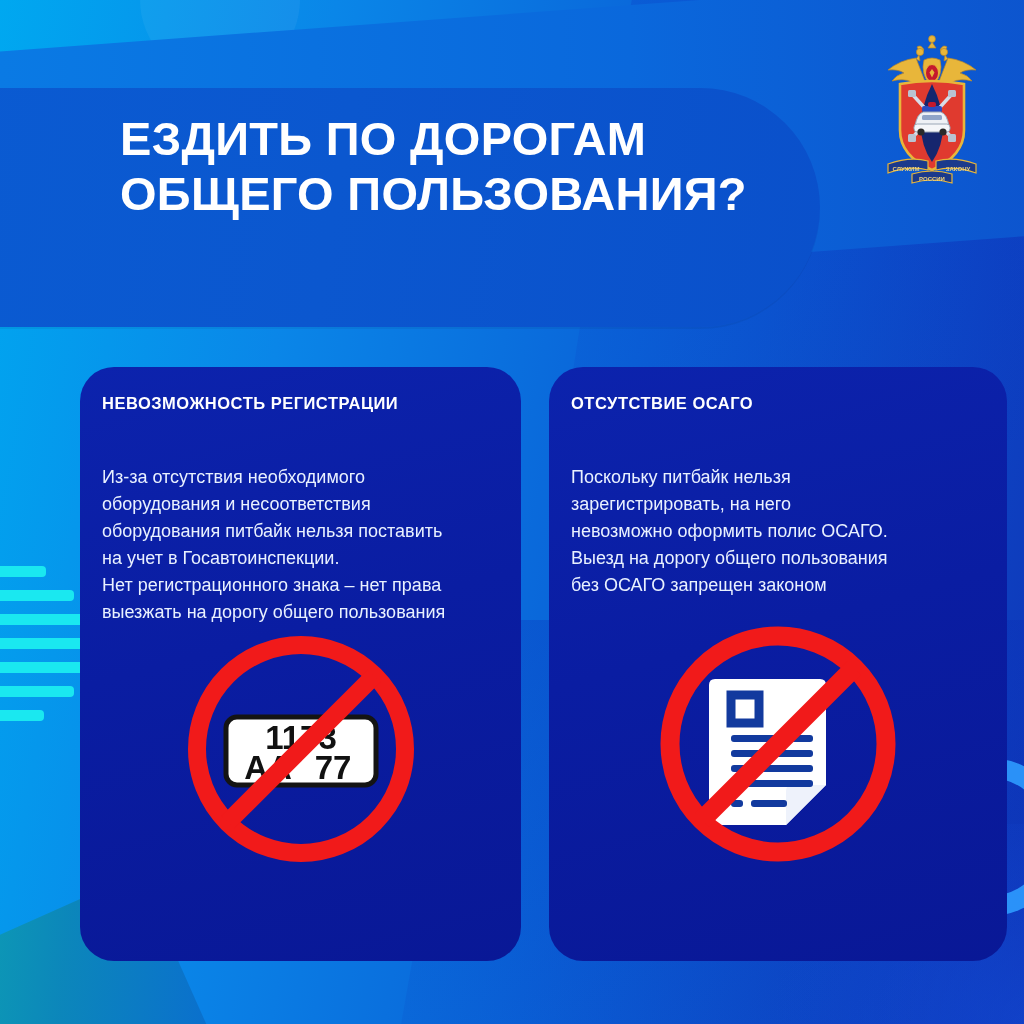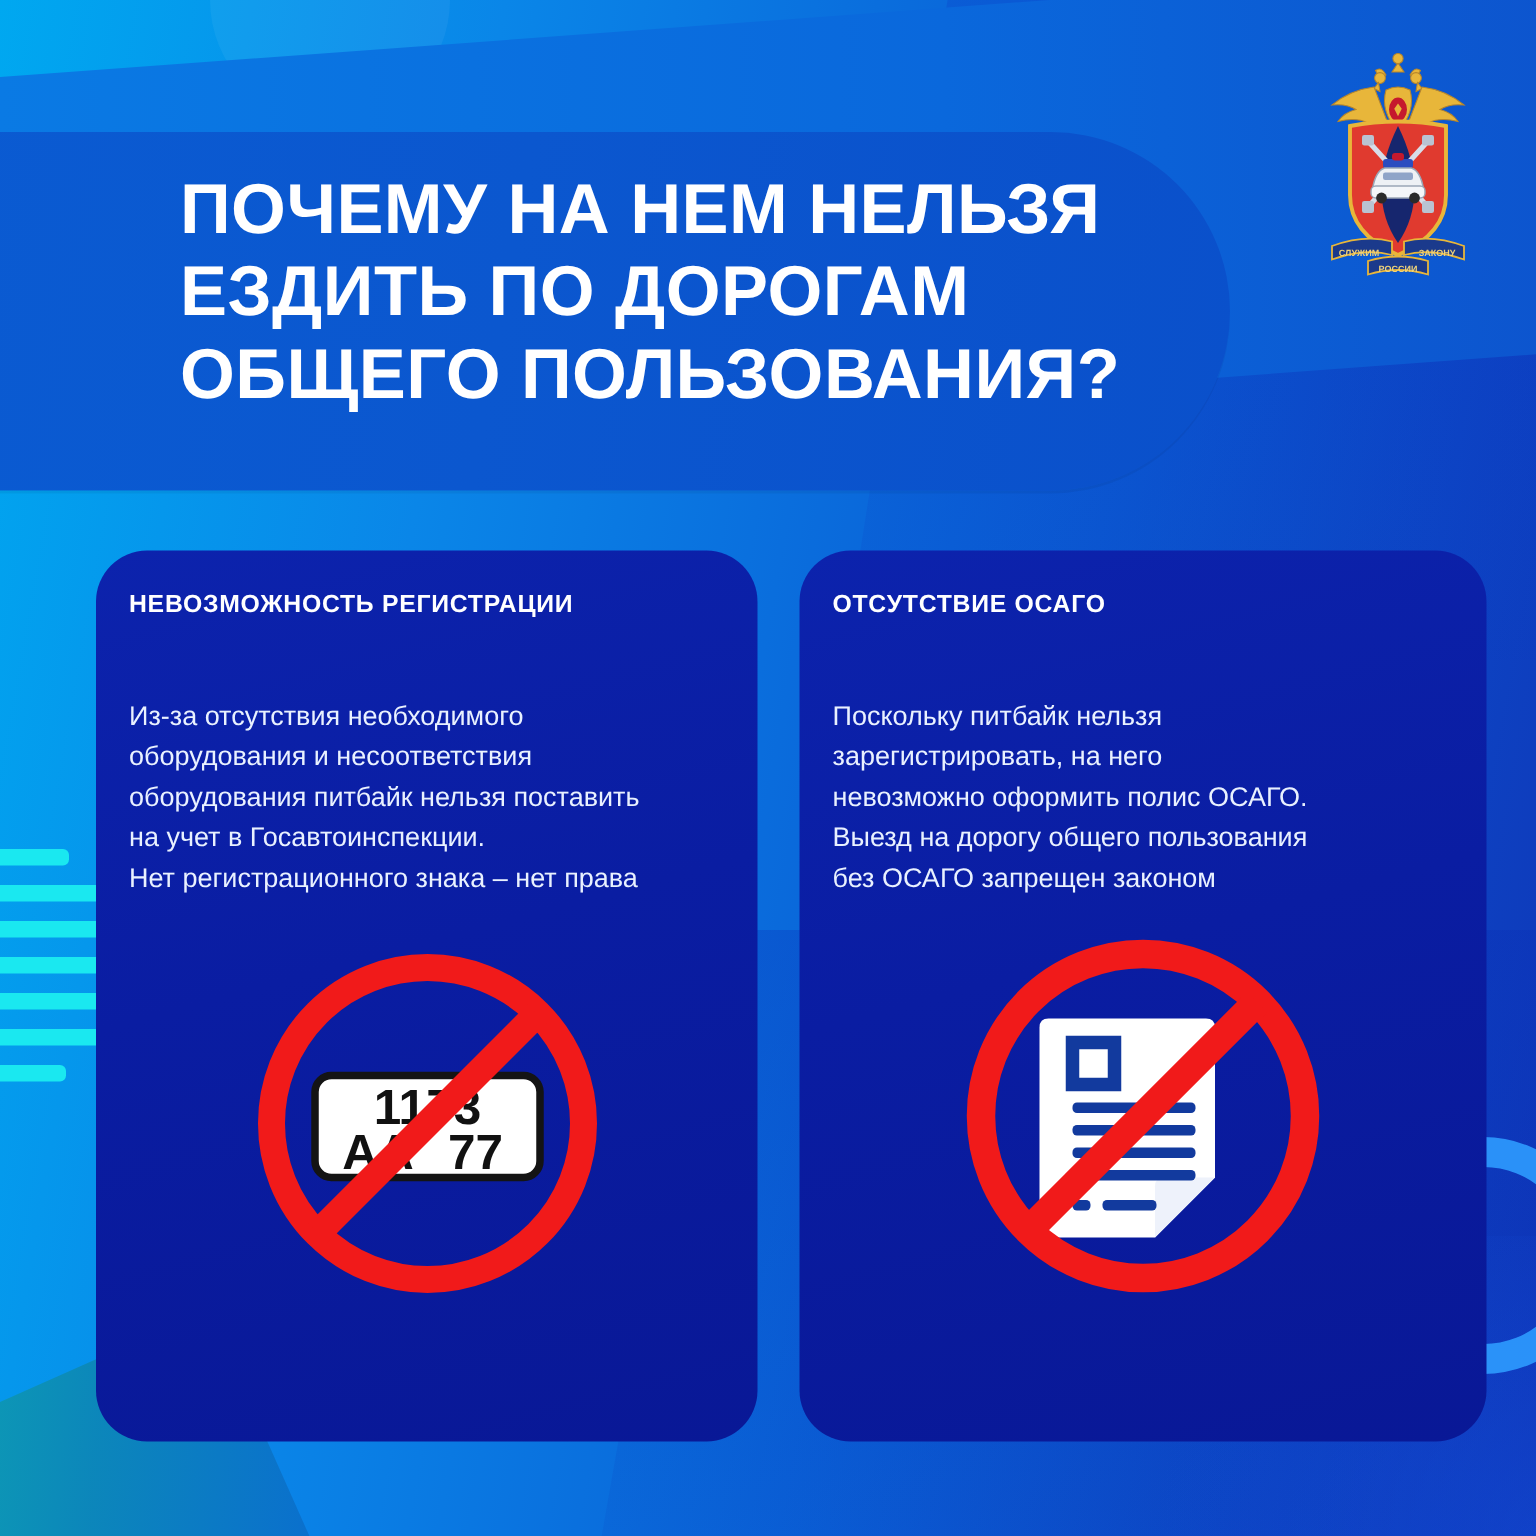--- a/index.html
+++ b/index.html
@@ -115,20 +115,21 @@
     height: 160px;
   }
 
   
   .card {
     position: absolute;
     top: 367px;
     height: 594px;
     background: linear-gradient(165deg, #0c23ad 0%, #0a1da2 45%, #091896 100%);
     border-radius: 34px;
+    margin-left: 16px;
   }
   #card-left  { left: 64px;  width: 441px; }
   #card-right { left: 533px; width: 458px; }
 
   .card-heading {
     position: absolute;
     left: 0; right: 0;
     top: 25px;
     padding: 0 22px;
     color: #ffffff;
@@ -181,21 +182,20 @@
     <div class="bar" style="width: 74px;"></div>
     <div class="bar" style="width: 94px;"></div>
     <div class="bar" style="width: 116px;"></div>
     <div class="bar" style="width: 96px;"></div>
     <div class="bar" style="width: 74px;"></div>
     <div class="bar" style="width: 44px;"></div>
   </div>
 
   <div id="title-banner"></div>
   <div id="title-text">
-    <span class="tl">ПОЧЕМУ НА НЕМ НЕЛЬЗЯ</span>
     <span class="tl">ЕЗДИТЬ ПО ДОРОГАМ</span>
     <span class="tl">ОБЩЕГО ПОЛЬЗОВАНИЯ?</span>
   </div>
 
   <div id="emblem">
     <svg viewBox="0 0 120 160" width="120" height="160">
 
       <g fill="#e8b63a" stroke="#b8862a" stroke-width="0.7">
         <path d="M60 14 l4 6 h-8z"></path>
         <circle cx="60" cy="11" r="3.4"></circle>
@@ -251,20 +251,21 @@
   <div id="card-left" class="card">
     <div class="card-heading">
       <span class="hl">НЕВОЗМОЖНОСТЬ РЕГИСТРАЦИИ</span>
     </div>
     <div class="card-body">
       <span class="pl">Из-за отсутствия необходимого</span>
       <span class="pl">оборудования и несоответствия</span>
       <span class="pl">оборудования питбайк нельзя поставить</span>
       <span class="pl">на учет в Госавтоинспекции.</span>
       <span class="pl">Нет регистрационного знака – нет права</span>
+      <span class="pl">выезжать на дорогу общего пользования</span>
     </div>
 
     <div class="prohibit-wrap">
       <svg viewBox="0 0 240 240" width="240" height="240">
 
         <g>
           <rect x="45" y="88" width="150" height="68" rx="11" fill="#ffffff" stroke="#141414" stroke-width="5"></rect>
           <text x="120" y="120" font-family="'Liberation Sans', sans-serif" font-size="33" font-weight="bold" fill="#111111" text-anchor="middle">1173</text>
           <text x="87" y="150" font-family="'Liberation Sans', sans-serif" font-size="33" font-weight="bold" fill="#111111" text-anchor="middle">AA</text>
           <text x="152" y="150" font-family="'Liberation Sans', sans-serif" font-size="33" font-weight="bold" fill="#111111" text-anchor="middle">77</text>

